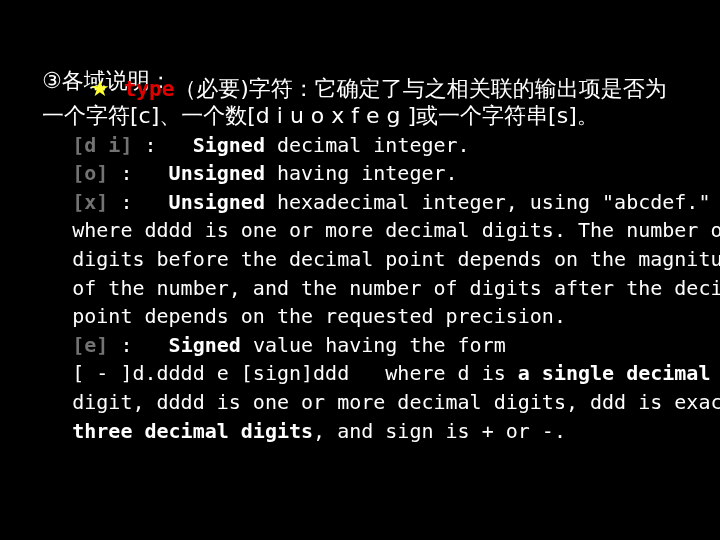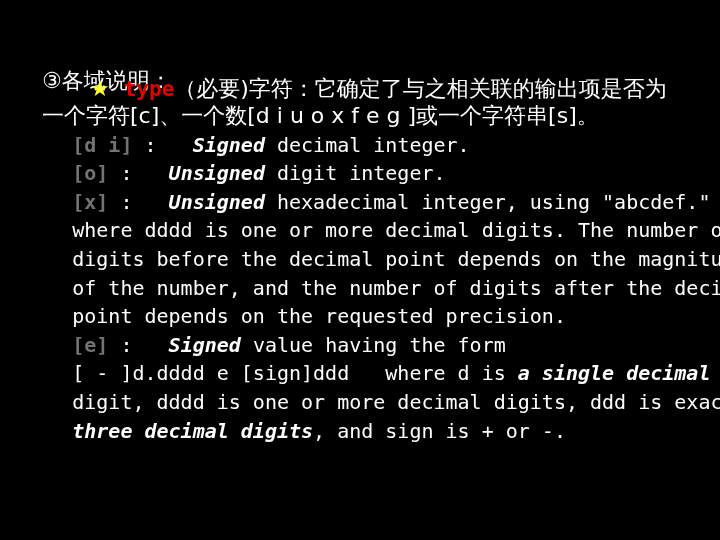--- a/index.html
+++ b/index.html
@@ -51,21 +51,20 @@
     font-weight: bold;
   }
   .red-bold {
     color: #e00000;
     font-weight: bold;
   }
   .star {
     color: #ffff33;
   }
   .bi {
-    font-style: italic;
     font-weight: bold;
   }
 </style>
 </head>
 <body>
 
 <div id="slide">
   <div class="content">
 
     <div class="line cjk" style="height:44px;line-height:54px;">
@@ -80,21 +79,21 @@
       <span>一个字符[c]、一个数[d i u o x f e g ]或一个字符串[s]。</span>
     </div>
 
 
     <div class="line mono">
       <span class="tag-bold">[d i]</span><span> </span><span>:</span><span>   </span><span class="bi">Signed</span><span> decimal integer.</span>
     </div>
 
 
     <div class="line mono">
-      <span class="tag-bold">[o]</span><span> </span><span>:</span><span>   </span><span class="bi">Unsigned</span><span> digit integer.</span>
+      <span class="tag-bold">[o]</span><span> </span><span>:</span><span>   </span><span class="bi">Unsigned</span><span> having integer.</span>
     </div>
 
     <div class="line mono">
       <span class="tag-bold">[x]</span><span> </span><span>:</span><span>   </span><span class="bi">Unsigned</span><span> hexadecimal integer, using "abcdef."</span>
     </div>
 
 
     <div class="line mono">
       <span>where dddd is one or more decimal digits. The number of</span>
     </div>

